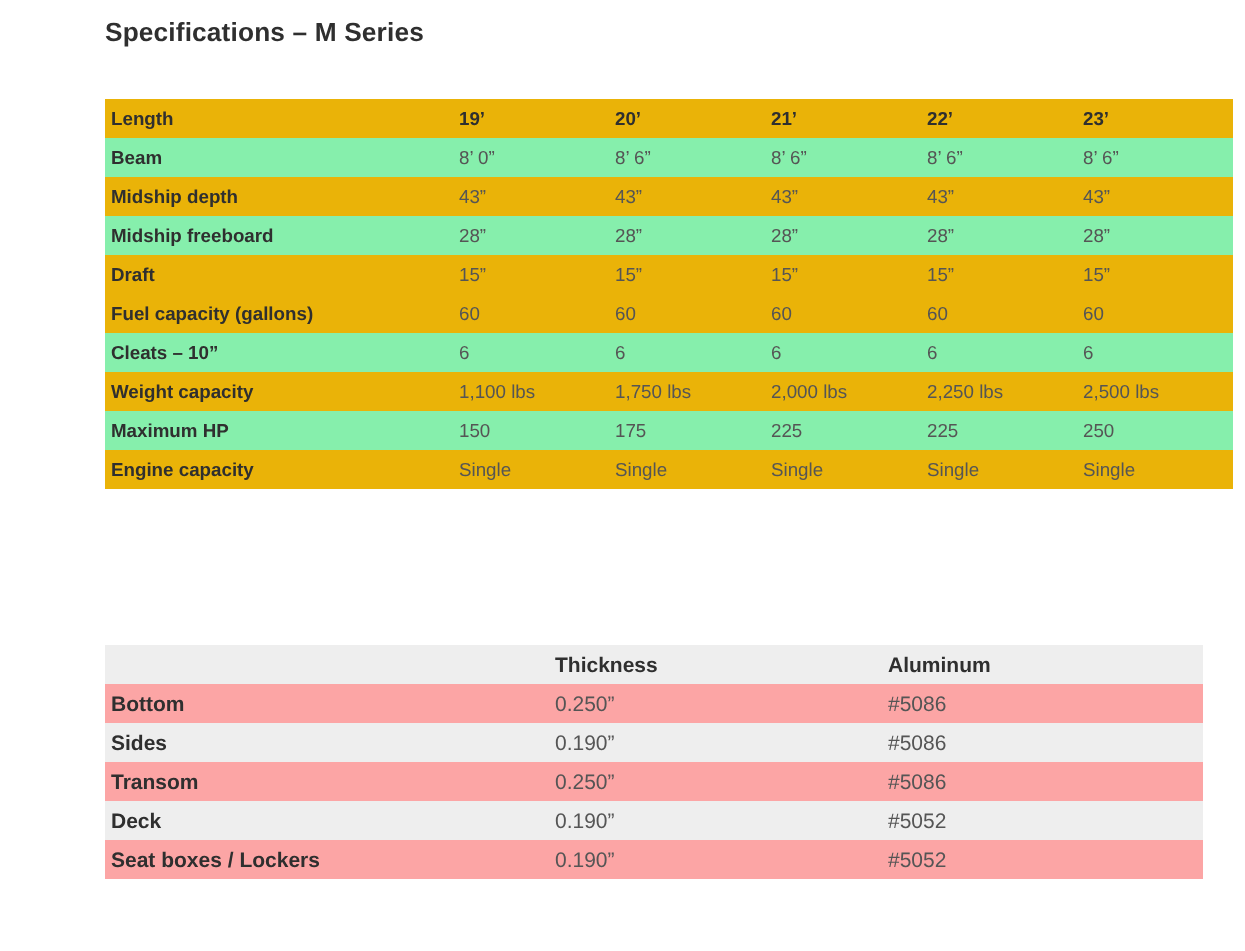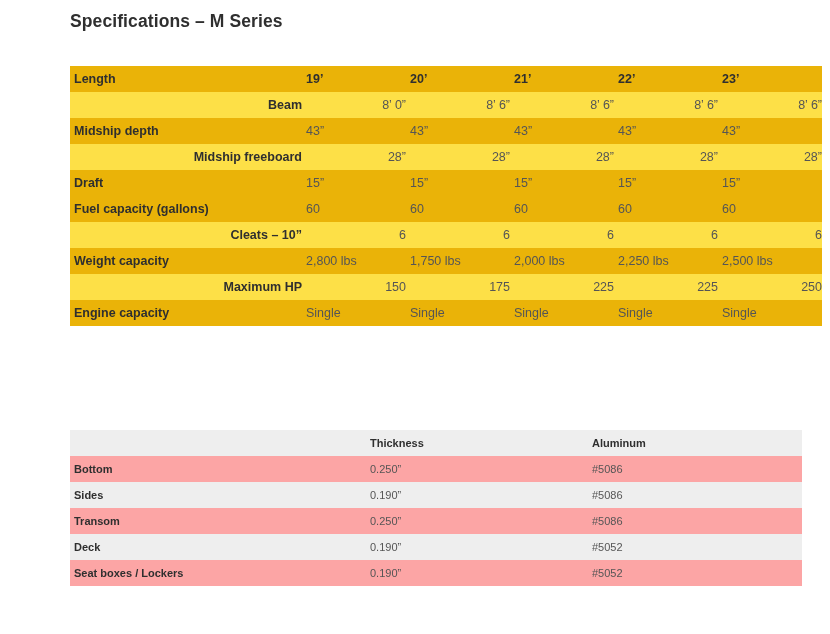--- a/index.html
+++ b/index.html
@@ -41,21 +41,21 @@
     width: 732px;
   }
   .spec-table td {
     height: 26px;
     font-size: 12.5px;
     padding: 0 0 0 4px;
     vertical-align: middle;
     color: #3b3b3b;
   }
   .spec-table tr.odd td { background: #eab308; }
-  .spec-table tr.even td { background: #fde047; text-align: right; }
+  .spec-table tr.even td { background: #86efac; }
   .spec-table td.label {
     font-weight: bold;
     color: #2f2f2f;
     width: 228px;
   }
   .spec-table tr.head td.label,
   .spec-table tr.head td.val {
     font-weight: bold;
     color: #2f2f2f;
   }
@@ -64,21 +64,21 @@
     color: #555555;
   }
   .mat-table {
     position: absolute;
     left: 26px;
     top: 430px;
     width: 732px;
   }
   .mat-table td {
     height: 26px;
-    font-size: 11px;
+    font-size: 14px;
     padding: 0 0 0 4px;
     vertical-align: middle;
     color: #3b3b3b;
   }
   .mat-table tr.odd td { background: #eeeeee; }
   .mat-table tr.even td { background: #fca5a5; }
   .mat-table td.label {
     font-weight: bold;
     color: #2f2f2f;
     width: 292px;
@@ -151,21 +151,21 @@
       <tr class="even">
         <td class="label">Cleats – 10”</td>
         <td class="val">6</td>
         <td class="val">6</td>
         <td class="val">6</td>
         <td class="val">6</td>
         <td class="val">6</td>
       </tr>
       <tr class="odd">
         <td class="label">Weight capacity</td>
-        <td class="val">2,800 lbs</td>
+        <td class="val">1,100 lbs</td>
         <td class="val">1,750 lbs</td>
         <td class="val">2,000 lbs</td>
         <td class="val">2,250 lbs</td>
         <td class="val">2,500 lbs</td>
       </tr>
       <tr class="even">
         <td class="label">Maximum HP</td>
         <td class="val">150</td>
         <td class="val">175</td>
         <td class="val">225</td>

